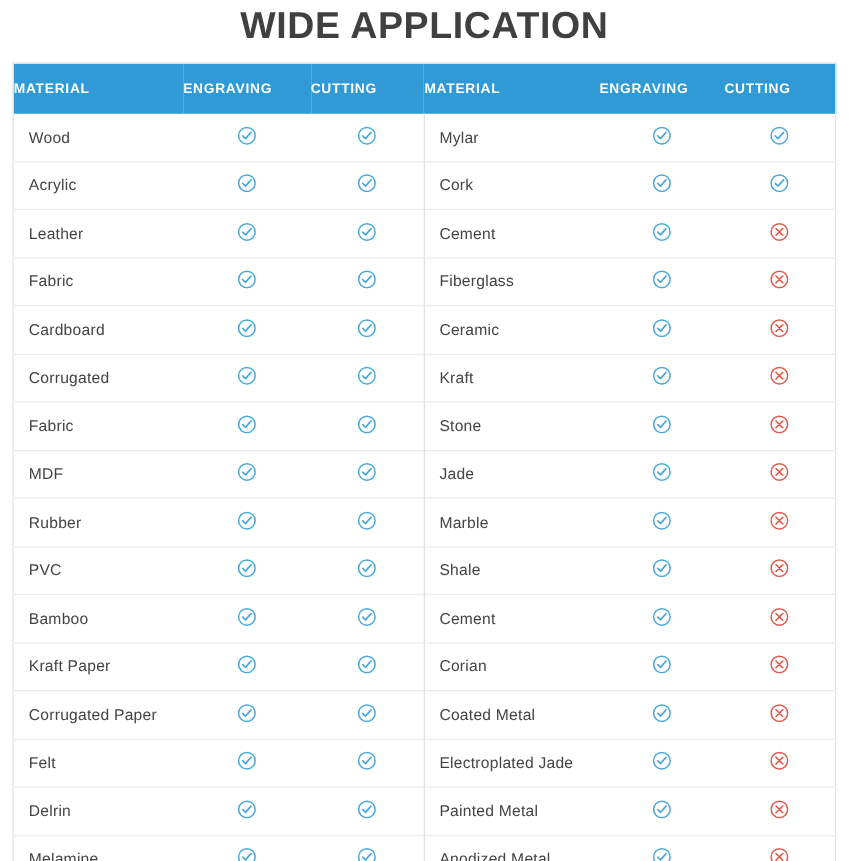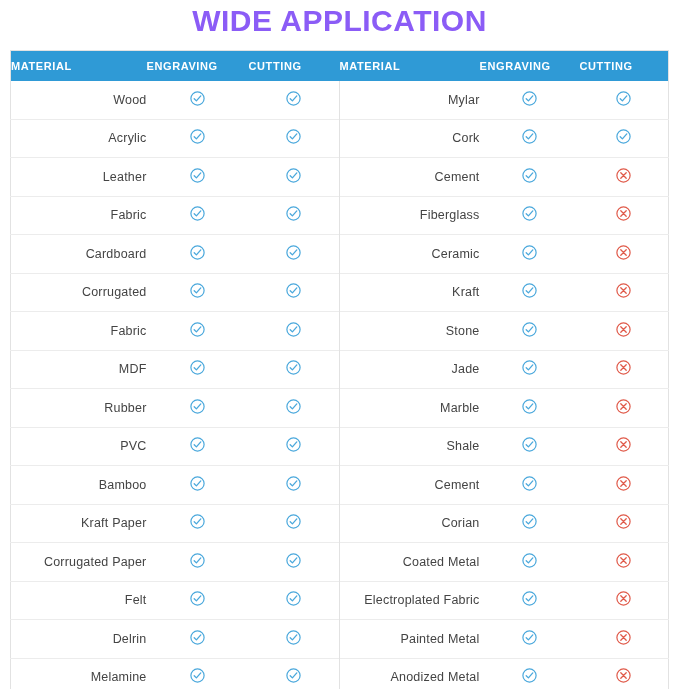--- a/index.html
+++ b/index.html
@@ -18,63 +18,63 @@
     width: 679px;
     height: 689px;
     position: relative;
     box-sizing: border-box;
   }
   .title {
     text-align: center;
     font-size: 30px;
     font-weight: bold;
     letter-spacing: 0.5px;
-    color: #8b5cf6;
+    color: #404040;
     padding-top: 4px;
     padding-bottom: 12px;
     font-family: "Liberation Sans", sans-serif;
   }
   .table-wrap {
     padding: 0 10px;
     box-sizing: border-box;
   }
   table.app-table {
     width: 659px;
     border-collapse: collapse;
     table-layout: fixed;
     border: 1px solid #e2e2e2;
   }
   table.app-table thead th {
     background: #2f9ad6;
     color: #ffffff;
     font-size: 11px;
     font-weight: bold;
     letter-spacing: 0.6px;
-    height: 30px;
+    height: 40px;
     padding: 0;
     text-align: left;
     border: none;
   }
   th.col-material {
     padding-left: 12px;
   }
   th.col-engraving, th.col-cutting {
     text-align: center;
   }
   td {
     height: 37.5px;
     font-size: 12.5px;
     color: #444444;
     border-bottom: 1px solid #ececec;
     padding: 0;
     vertical-align: middle;
   }
   td.material {
     padding-left: 12px;
-    text-align: right;
+    text-align: left;
     letter-spacing: 0.2px;
   }
   td.mark {
     text-align: center;
   }
   tbody tr:last-child td {
     border-bottom: none;
   }
   .divider-cell {
     width: 1px;
@@ -410,21 +410,21 @@
             <td class="material">Felt</td>
             <td class="mark"><span class="icon"><svg width="15" height="15" viewBox="0 0 15 15" xmlns="http://www.w3.org/2000/svg">
                   <circle cx="7.5" cy="7.5" r="6.6" fill="none" stroke="#4aa8dc" stroke-width="1.2"></circle>
                   <path d="M4.2 7.7 L6.4 9.9 L10.8 4.9" fill="none" stroke="#4aa8dc" stroke-width="1.3" stroke-linecap="round" stroke-linejoin="round"></path>
                 </svg></span></td>
             <td class="mark"><span class="icon"><svg width="15" height="15" viewBox="0 0 15 15" xmlns="http://www.w3.org/2000/svg">
                   <circle cx="7.5" cy="7.5" r="6.6" fill="none" stroke="#4aa8dc" stroke-width="1.2"></circle>
                   <path d="M4.2 7.7 L6.4 9.9 L10.8 4.9" fill="none" stroke="#4aa8dc" stroke-width="1.3" stroke-linecap="round" stroke-linejoin="round"></path>
                 </svg></span></td>
             <td class="divider-cell"></td>
-            <td class="material">Electroplated Fabric</td>
+            <td class="material">Electroplated Jade</td>
             <td class="mark"><span class="icon"><svg width="15" height="15" viewBox="0 0 15 15" xmlns="http://www.w3.org/2000/svg">
                   <circle cx="7.5" cy="7.5" r="6.6" fill="none" stroke="#4aa8dc" stroke-width="1.2"></circle>
                   <path d="M4.2 7.7 L6.4 9.9 L10.8 4.9" fill="none" stroke="#4aa8dc" stroke-width="1.3" stroke-linecap="round" stroke-linejoin="round"></path>
                 </svg></span></td>
             <td class="mark"><span class="icon"><svg width="15" height="15" viewBox="0 0 15 15" xmlns="http://www.w3.org/2000/svg">
                   <circle cx="7.5" cy="7.5" r="6.6" fill="none" stroke="#e05a4a" stroke-width="1.2"></circle>
                   <path d="M4.8 4.8 L10.2 10.2 M10.2 4.8 L4.8 10.2" fill="none" stroke="#e05a4a" stroke-width="1.3" stroke-linecap="round"></path>
                 </svg></span></td>
           </tr>
           <tr>

